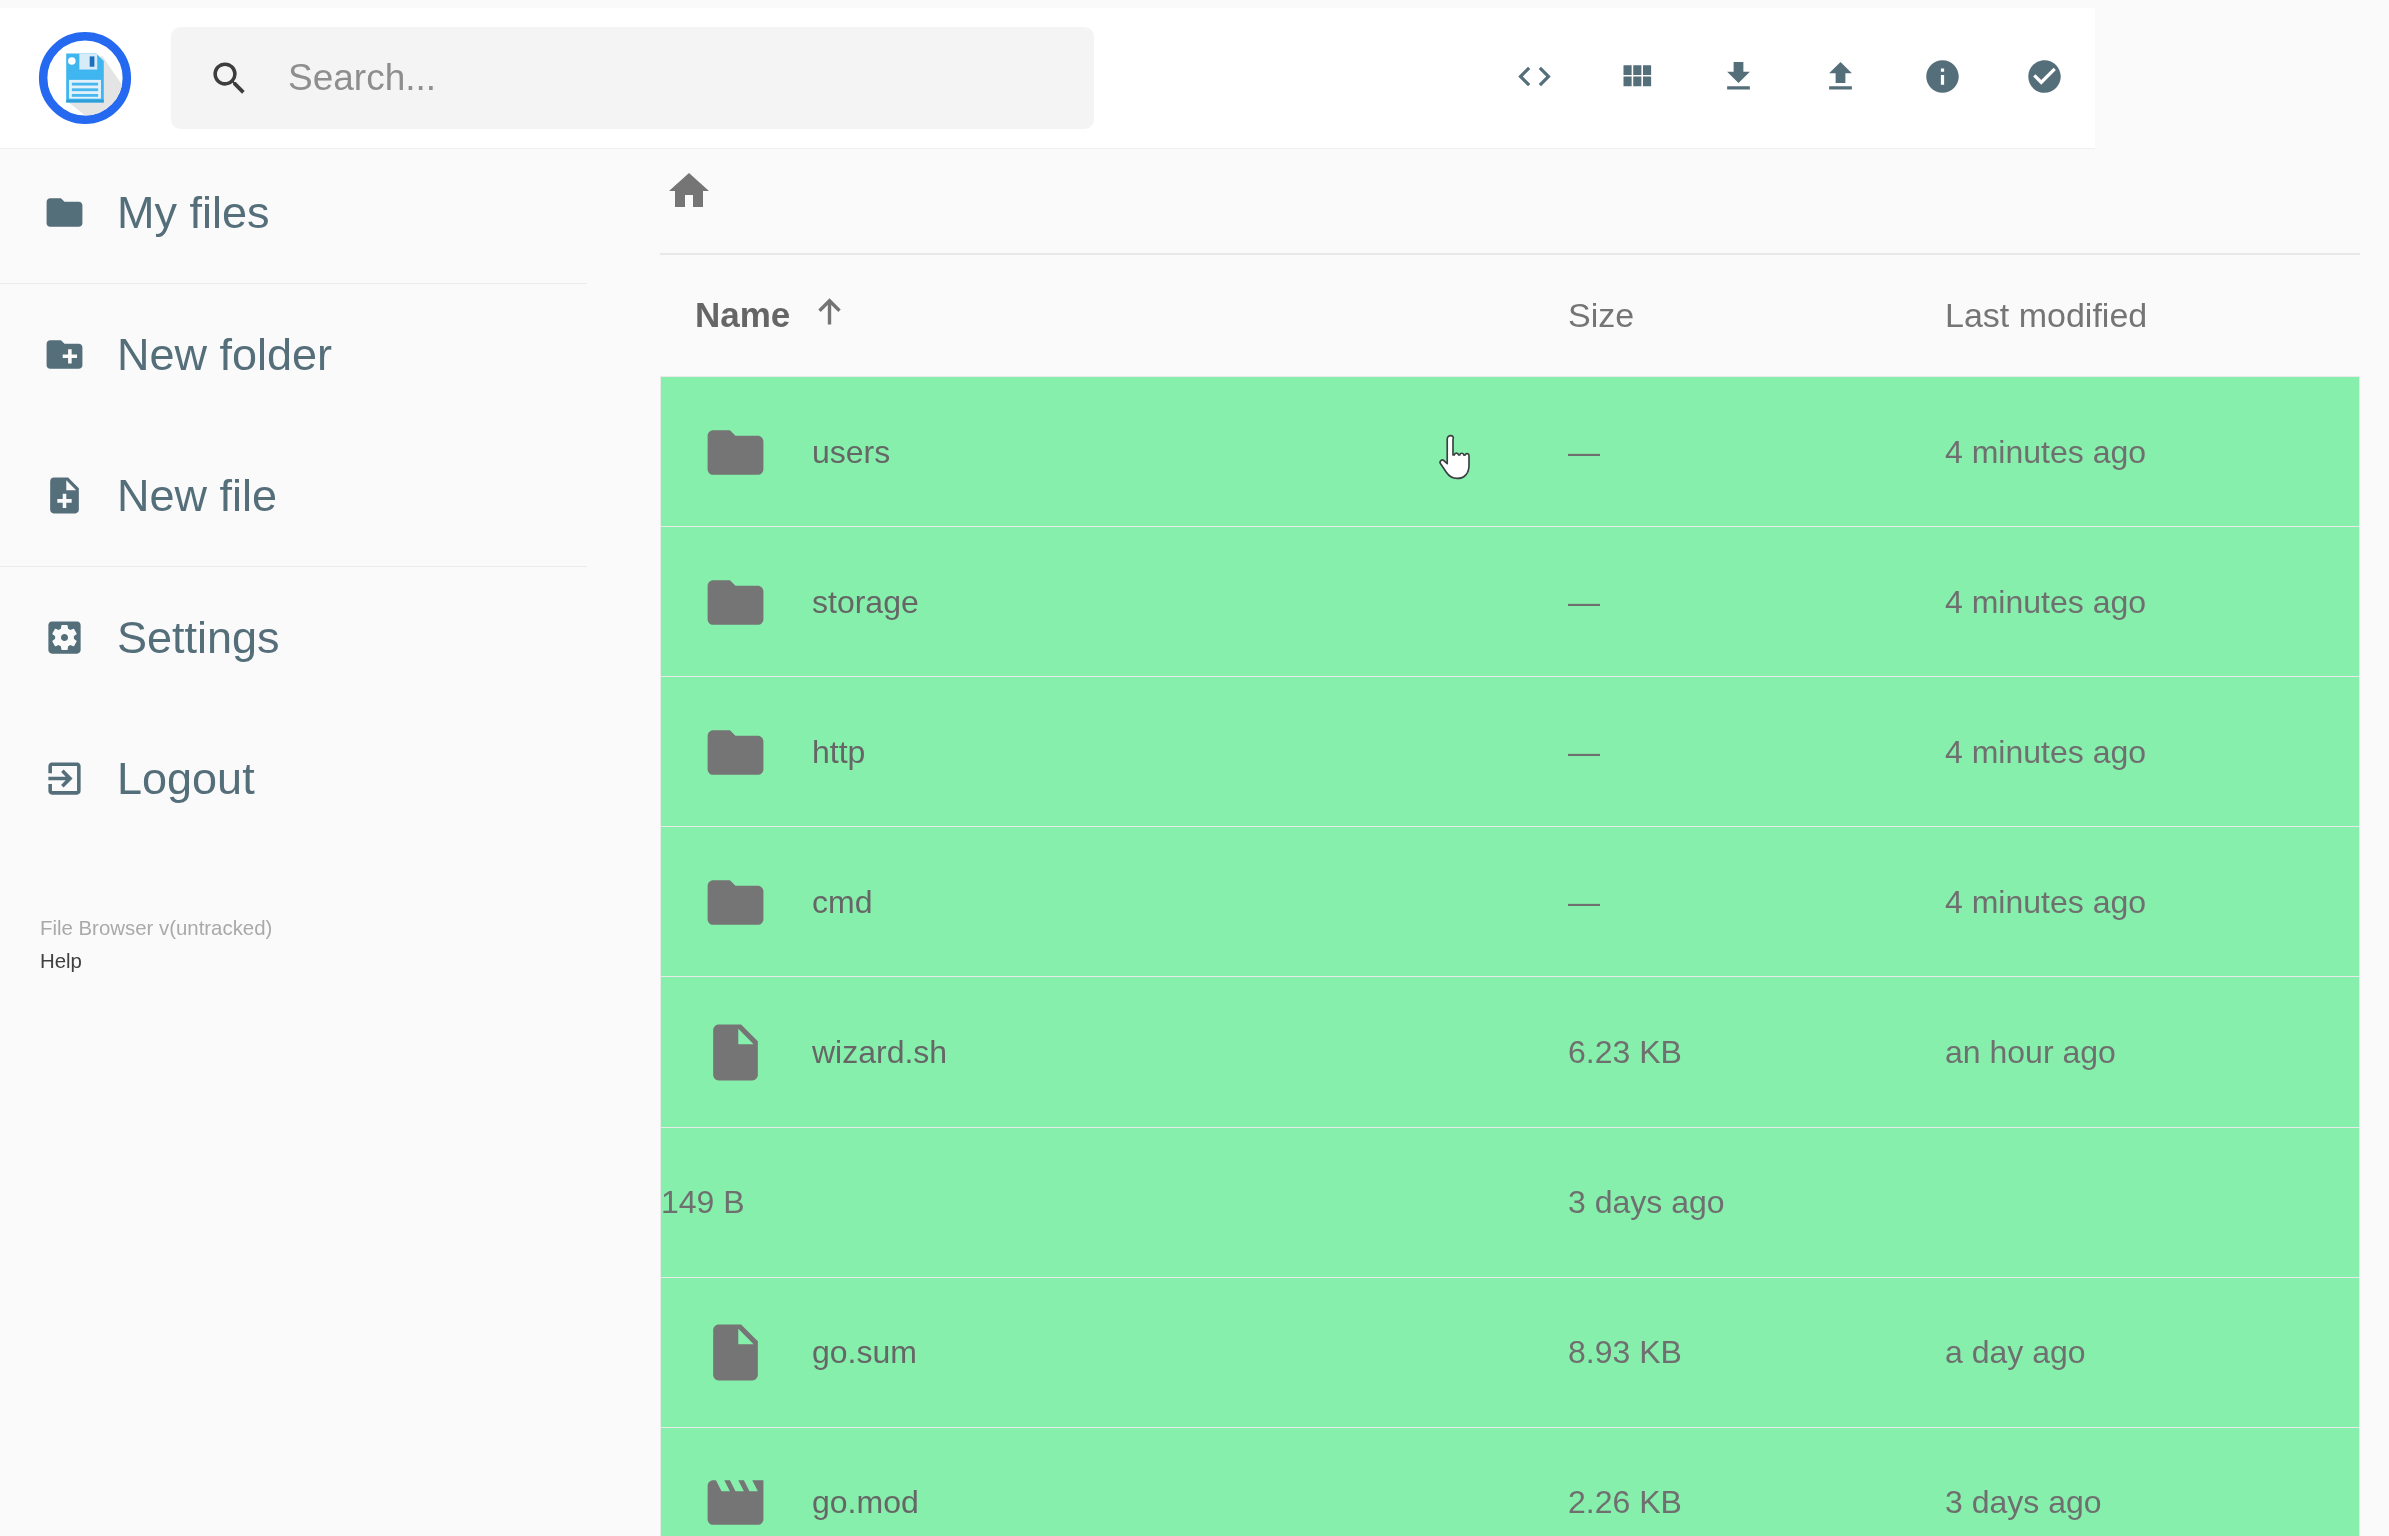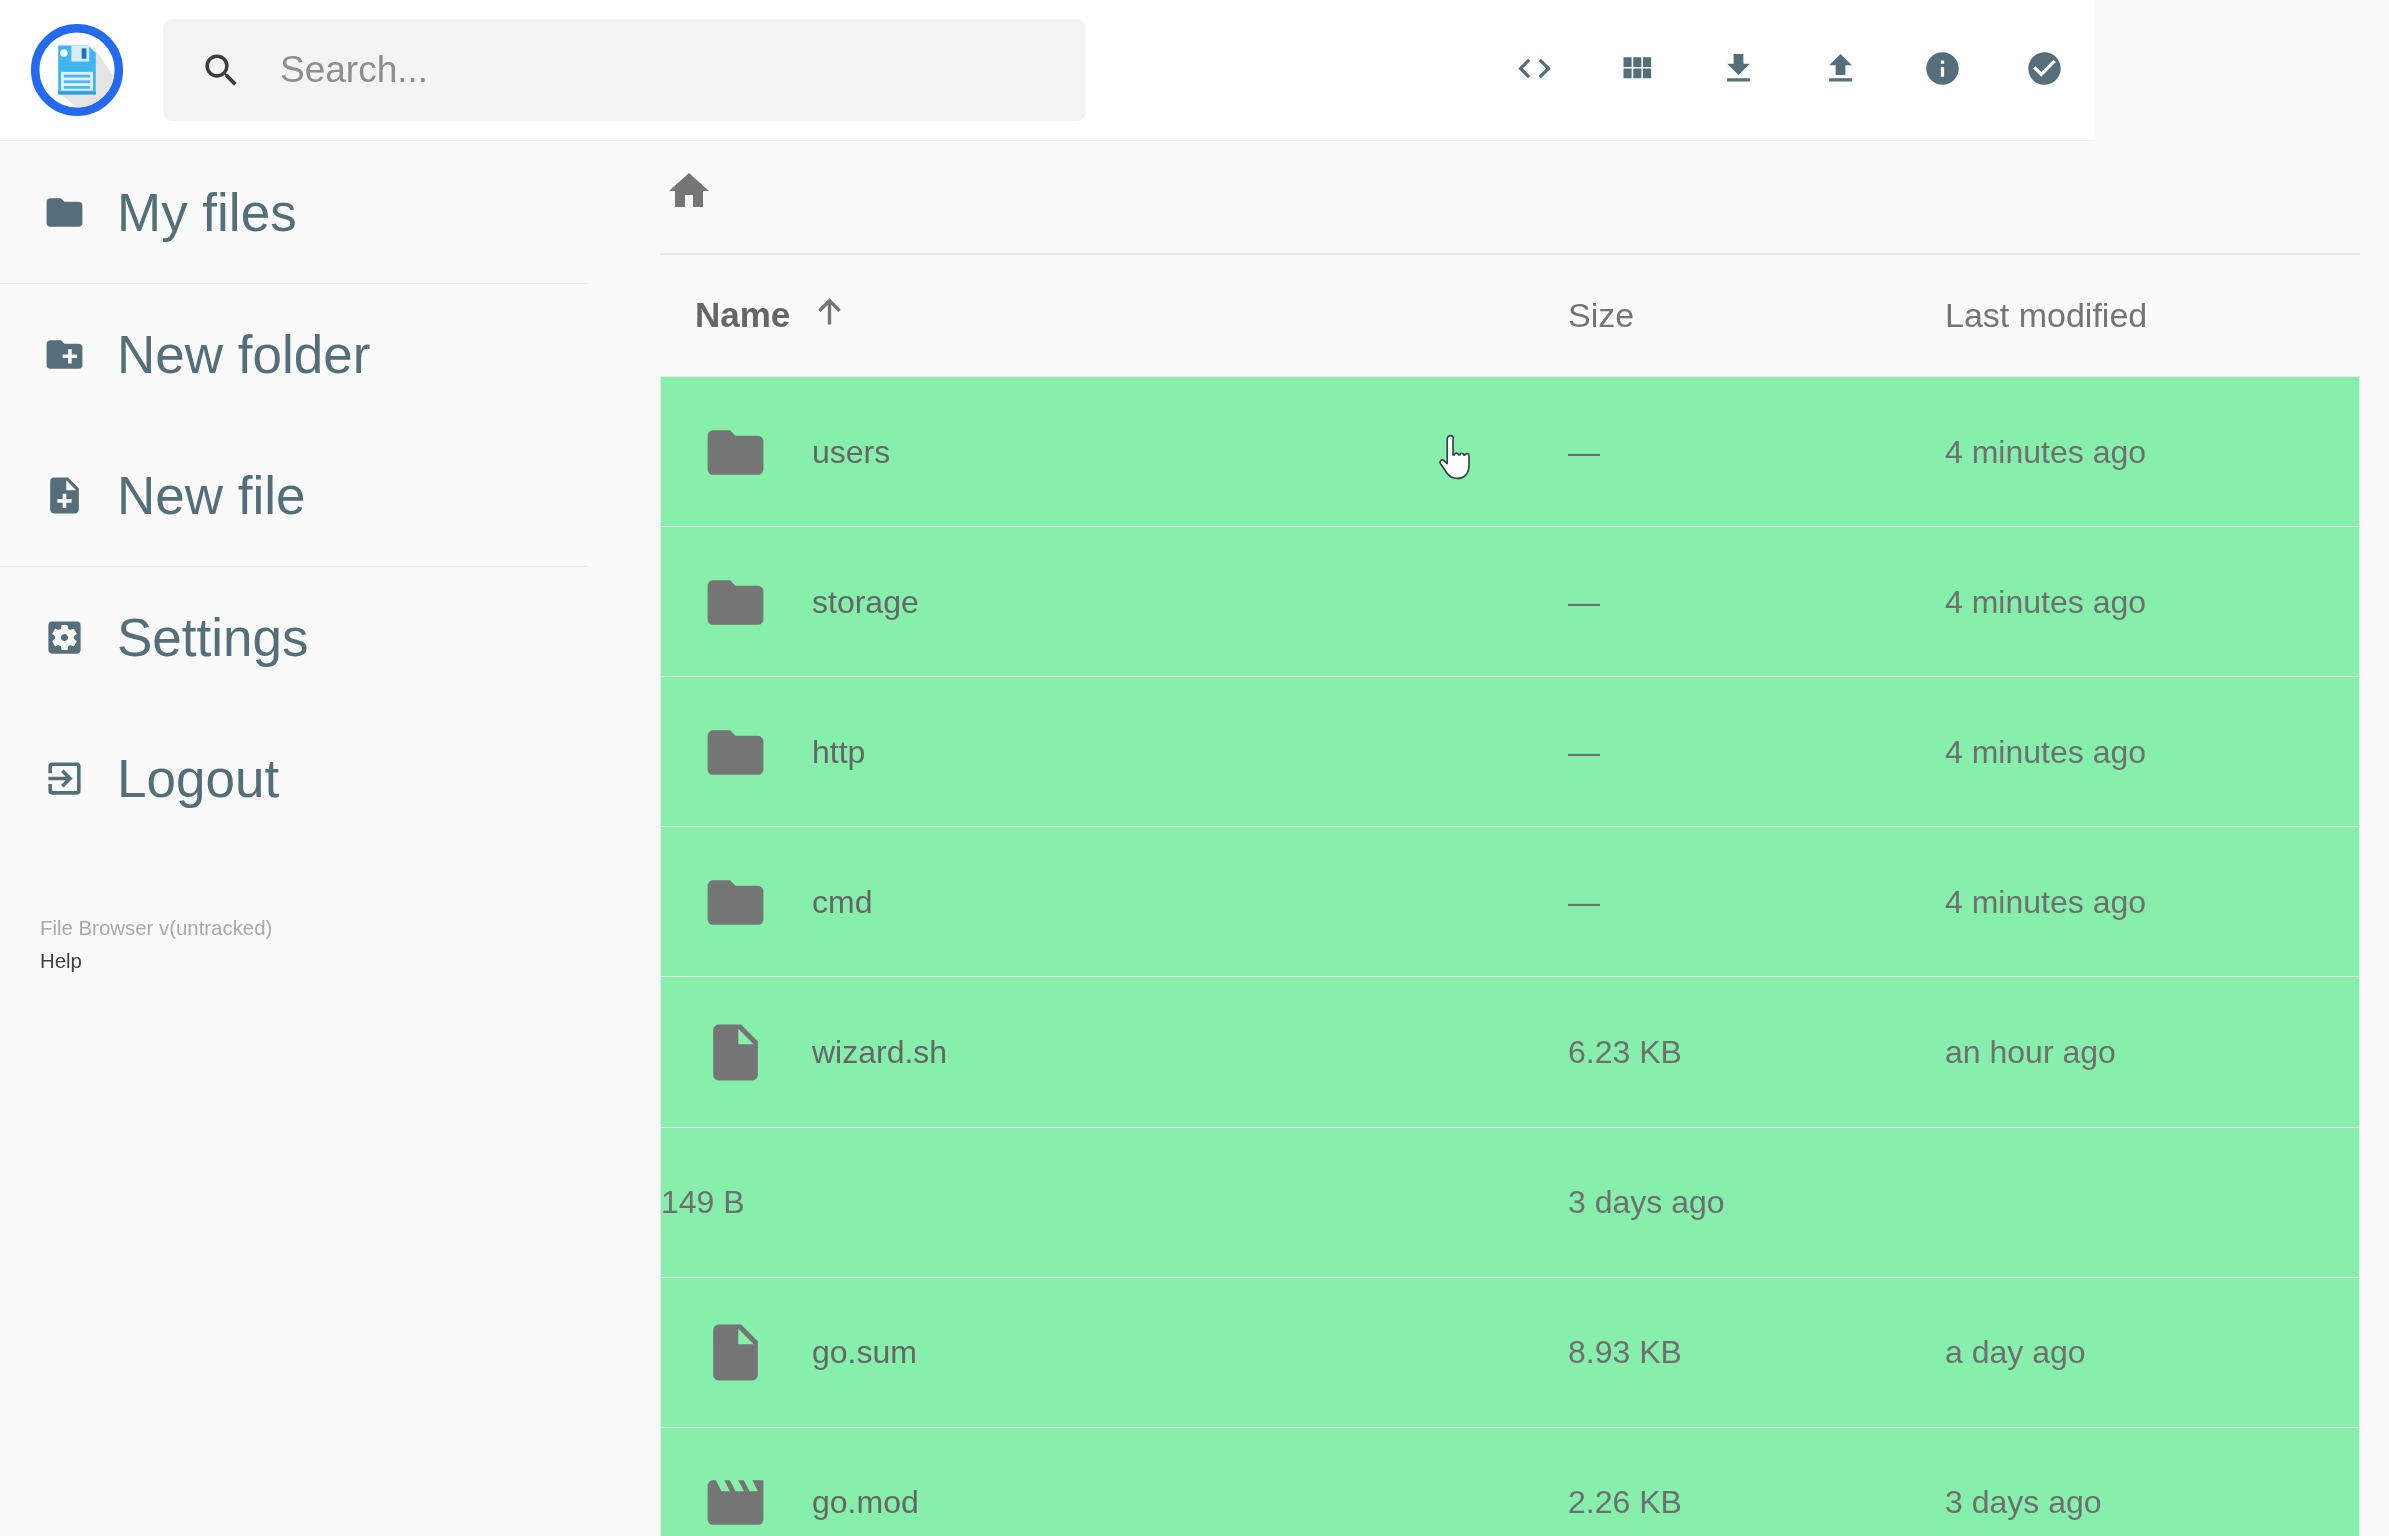--- a/index.html
+++ b/index.html
@@ -7,23 +7,23 @@
   body {
     font-family:"Liberation Sans", sans-serif;
     background:#fafafa;
     position:relative;
     color:#6f6f6f;
   }
   button { background:none; border:none; font:inherit; color:inherit; cursor:pointer; }
 
   
   .topbar {
-    position:absolute; top:0; left:0; width:2095px; height:141px;
+    position:absolute; top:8px; left:0; width:2095px; height:141px;
     background:#ffffff; border-bottom:0.9px solid #f0f0f0;
-    display:flex; align-items:center; z-index:5;
+    display:flex; align-items:center; z-index:5;padding-left:8px;
   }
   .logo { width:94px; height:94px; margin-left:30px; flex:0 0 auto; }
   .logo svg { width:100%; height:100%; display:block; }
   .searchbar {
     margin-left:39px; width:923px; height:102px;
     background:#f4f4f5; border-radius:9.3px;
     display:flex; align-items:center; padding-left:37px;
   }
   .searchbar .sicon { width:43px; height:43px; color:#3d3d3d; flex:0 0 auto; }
   .searchbar .sicon svg { width:100%; height:100%; display:block; }
@@ -34,21 +34,21 @@
     color:#546e7a;
   }
   .action svg { width:39px; height:39px; }
 
   
   .sidebar { position:absolute; top:142px; left:0; width:587px; bottom:0; }
   .side-group { border-bottom:1.9px solid #ebebeb; }
   .side-group.no-line { border-bottom:none; }
   .side-item {
     height:141px; display:flex; align-items:center;
-    padding-left:43px; gap:31px; color:#546e7a; font-size:53px; width:100%; text-align:left;
+    padding-left:43px; gap:31px; color:#546e7a; font-size:45px; width:100%; text-align:left;
   }
   .side-item .icn { width:43px; height:43px; flex:0 0 auto; }
   .side-item .icn svg { width:100%; height:100%; display:block; }
   .side-footer { position:absolute; left:40px; top:770px; font-size:20.4px; line-height:33px; color:#a9a9a9; }
   .side-footer .help-link { display:block; color:#404040; text-align:left; font-size:20.4px; padding:0; }
 
   
   .main { position:absolute; left:587px; top:142px; right:0; bottom:0; }
   .crumb-btn { position:absolute; left:76px; top:24px; width:52px; height:52px; color:#757575; }
   .crumb-btn svg { width:48px; height:48px; }

